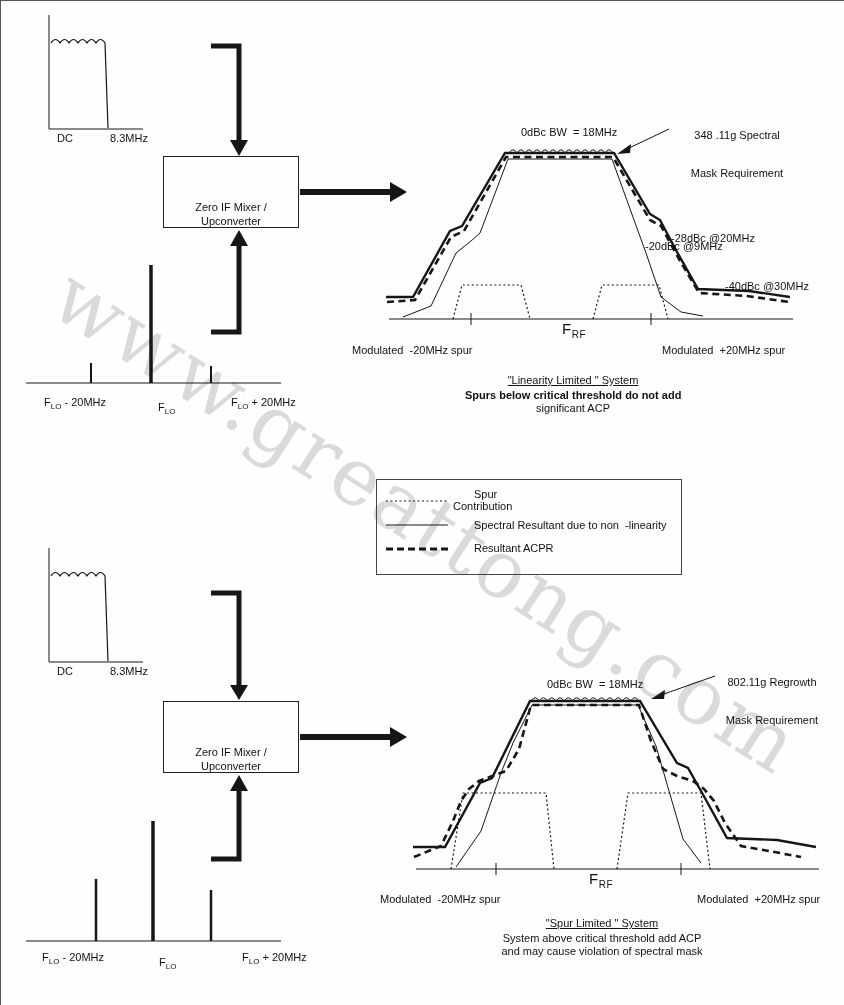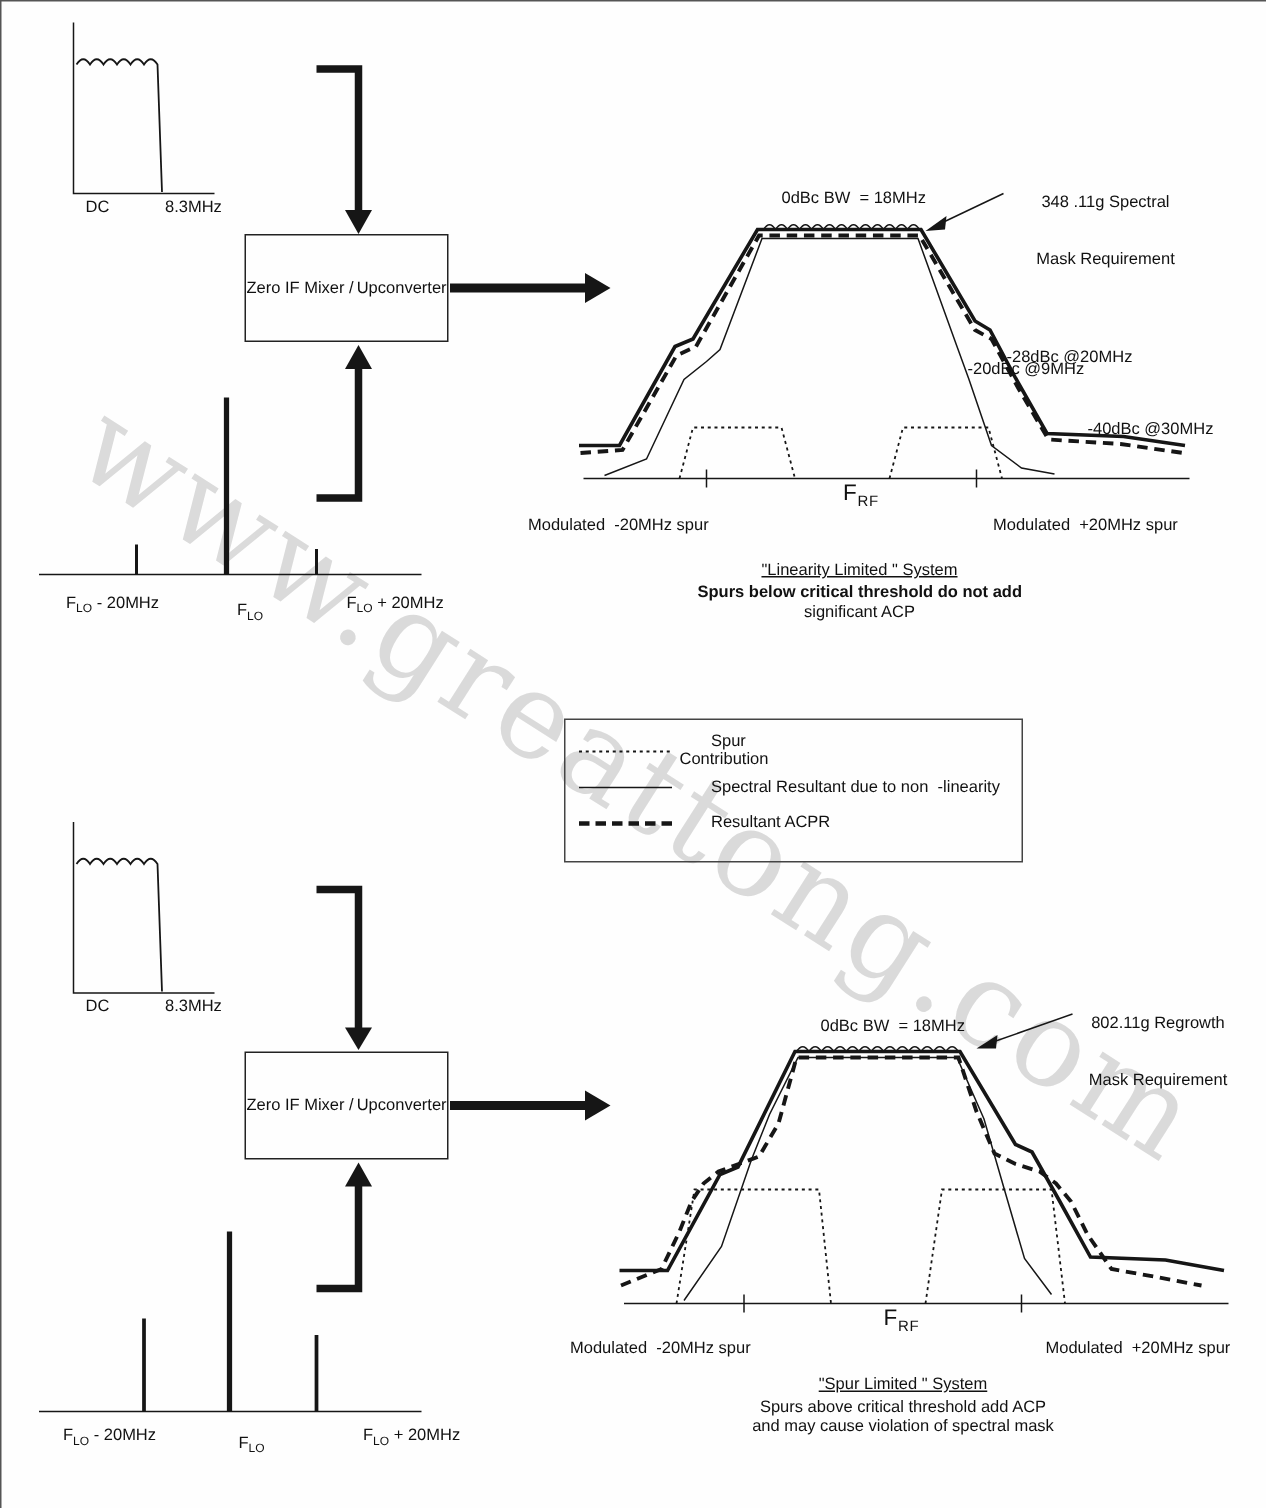--- a/index.html
+++ b/index.html
@@ -6,21 +6,21 @@
   .page{position:relative;width:844px;height:1005px;background:#fefefe;border:1px solid #555;
         font-family:"Liberation Sans",sans-serif;overflow:hidden;margin:0 auto;}
   .layer{position:absolute;left:0;top:0;}
   .lbl{position:absolute;font-size:11px;color:#111;white-space:pre;line-height:1.15;padding-left:16px;}
   .ctr{text-align:center;}
   .underline{text-decoration:underline;}
   sub{font-size:8px;vertical-align:-3px;}
   .frf{font-size:15px;letter-spacing:.5px;}
   .frf sub{font-size:10px;vertical-align:-4px;}
   .mixer-box{position:absolute;width:134px;height:70px;border:1.3px solid #222;background:transparent;
-             display:flex;flex-direction:row;align-items:center;justify-content:center;
+             display:flex;flex-direction:column;align-items:center;justify-content:flex-end;
              font-size:11px;color:#111;gap:2px;}
   .legend-box{position:absolute;left:375px;top:478px;width:304px;height:94px;border:1px solid #444;}
   .watermark{position:absolute;left:85px;top:248px;font-family:"DejaVu Serif",serif;font-size:80px;
              color:#9a9a9a;opacity:.35;transform:rotate(32.5deg);transform-origin:left top;
              letter-spacing:3px;white-space:nowrap;pointer-events:none;}
 </style>
 </head>
 <body>
 
 <div class="page">
@@ -163,20 +163,20 @@
   <div class="lbl" style="left:530px;top:677px;">0dBc BW  = 18MHz</div>
   <div class="lbl ctr" style="left:685px;top:650px;width:140px;">
     <span style="display:block">802.11g Regrowth</span>
     <span style="display:block">Mask Requirement</span>
   </div>
   <div class="lbl frf" style="left:572px;top:869px;"><span>F</span><sub>RF</sub></div>
   <div class="lbl" style="left:363px;top:892px;">Modulated  -20MHz spur</div>
   <div class="lbl" style="left:680px;top:892px;">Modulated  +20MHz spur</div>
 
   <div class="lbl ctr underline" style="left:485px;top:916px;width:200px;">"Spur Limited " System</div>
-  <div class="lbl ctr" style="left:480px;top:931px;width:210px;">Spurs above critical threshold add ACP</div>
+  <div class="lbl ctr" style="left:480px;top:931px;width:210px;">System above critical threshold add ACP</div>
   <div class="lbl ctr" style="left:478px;top:944px;width:214px;">and may cause violation of spectral mask</div>
 
   <div class="lbl" style="left:25px;top:950px;"><span>F</span><sub>LO</sub><span> - 20MHz</span></div>
   <div class="lbl" style="left:142px;top:955px;"><span>F</span><sub>LO</sub></div>
   <div class="lbl" style="left:225px;top:950px;"><span>F</span><sub>LO</sub><span> + 20MHz</span></div>
 
 </div>
 
 </body></html>

